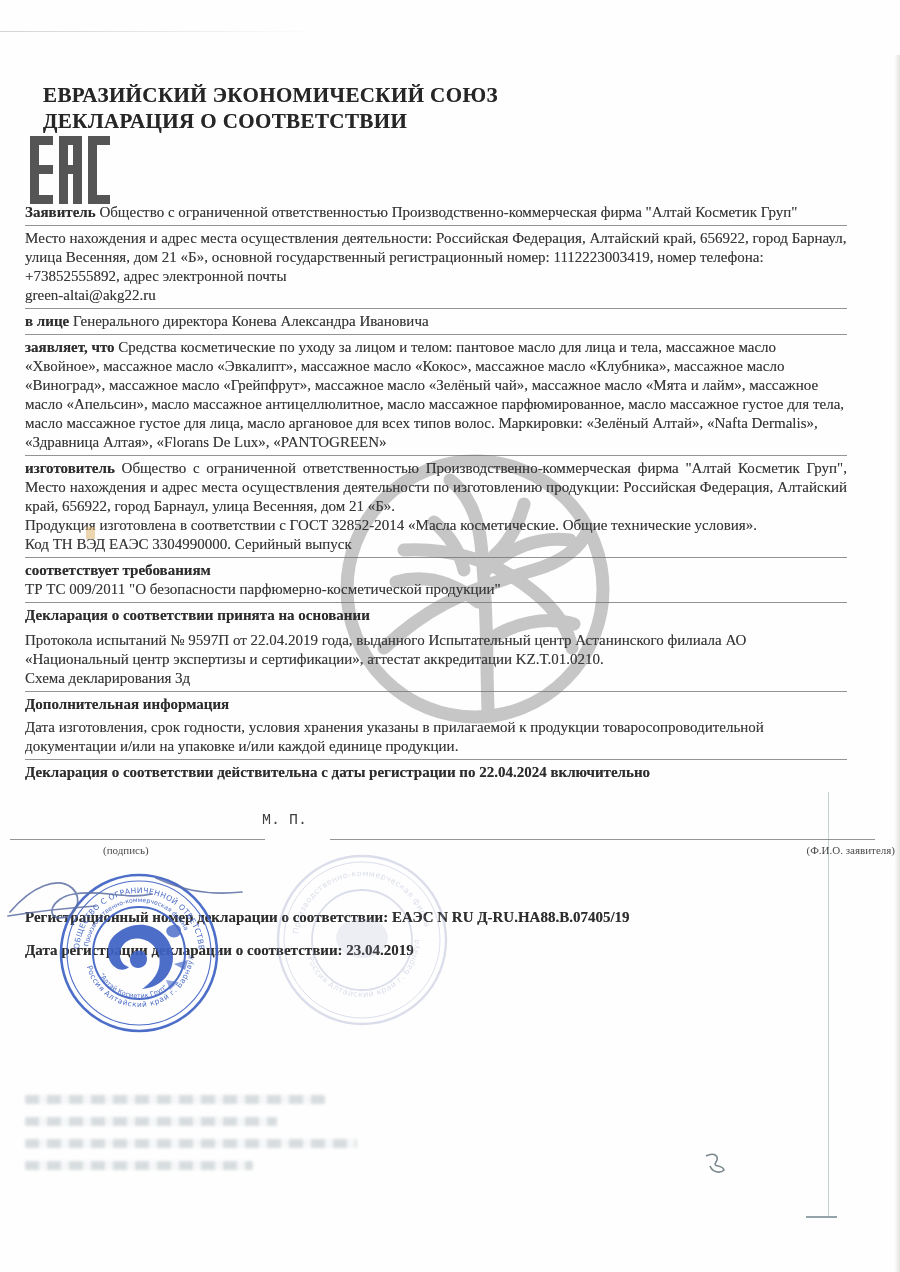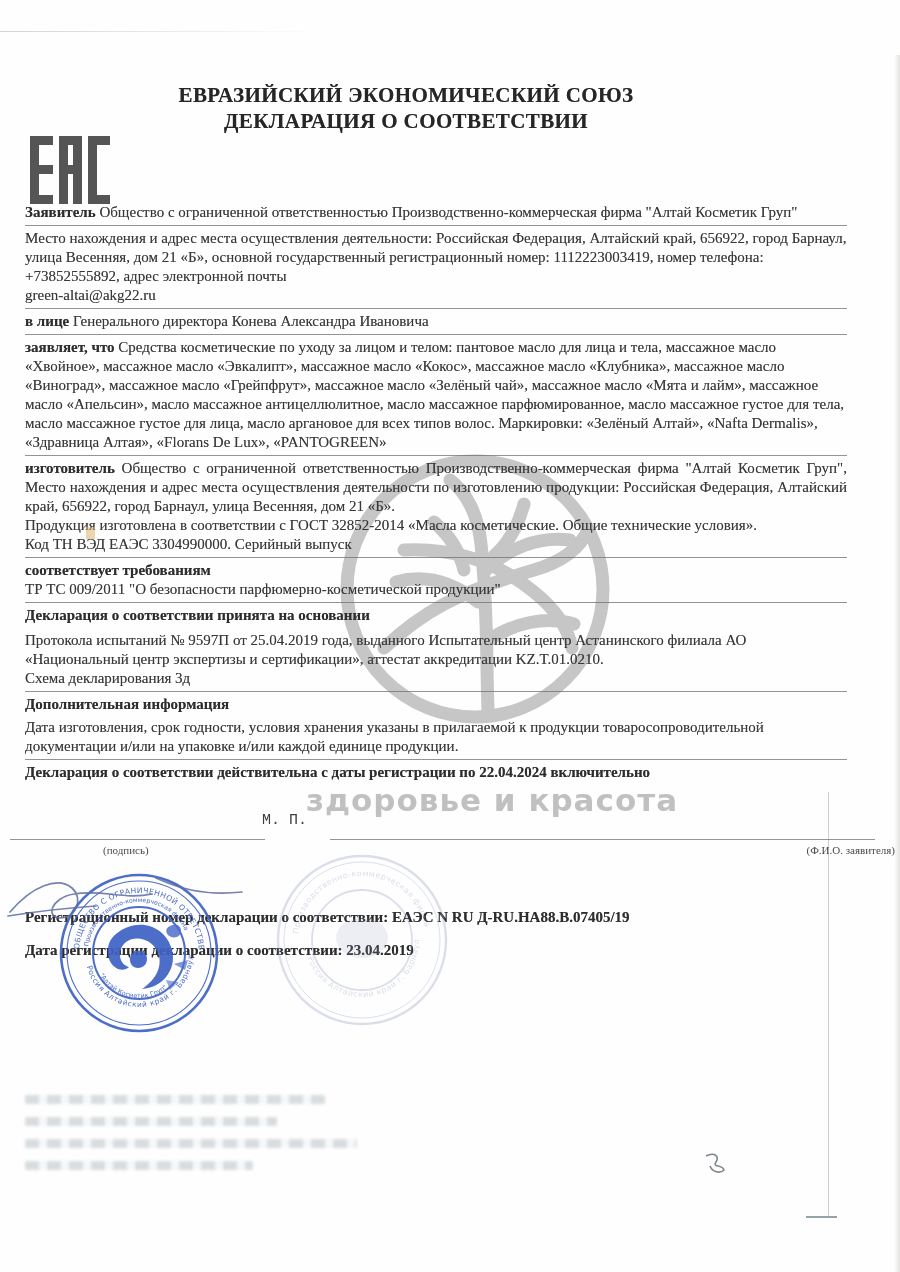--- a/index.html
+++ b/index.html
@@ -4,21 +4,21 @@
 <title>Scan</title>
 <style>
   html,body{margin:0;padding:0;background:#ffffff;}
   #page{
     position:relative; width:900px; height:1272px; overflow:hidden;
     background:#fefefe;
     font-family:"Liberation Serif", serif;
     color:#383838;
   }
   
-  .title-block{position:absolute;top:82px;left:0;width:812px;text-align:center;z-index:2;}
+  .title-block{position:absolute;top:82px;left:0;width:812px;z-index:2;padding-left:43px;}
   .title-line{font-size:21px;font-weight:bold;color:#262626;letter-spacing:.4px;line-height:26px;
     text-shadow:0 0 .6px rgba(40,40,40,.55);}
   
   .eac{position:absolute;left:30px;top:136px;z-index:2;}
   
   .content{position:absolute;left:25px;top:203px;width:822px;z-index:2;}
   .content p{margin:0;font-size:15px;line-height:19px;text-shadow:0 0 .5px rgba(55,55,55,.5);}
   .content p.just{text-align:justify;}
   b{color:#2d2d2d;text-align:right;}
   .rule{height:1px;background:#6f6f6f;opacity:.75;margin:3px 0;}
@@ -65,21 +65,20 @@
       <path d="M150,258 C148,200 150,160 143,92 C140,62 128,40 112,28"></path>
       <path d="M46,196 C84,160 120,140 196,118 C224,110 242,96 250,78"></path>
       <path d="M66,98 C100,96 150,102 196,140 C216,156 230,176 234,196"></path>
       <path d="M146,120 C170,96 200,84 232,88"></path>
       <path d="M140,150 C112,128 86,122 58,130"></path>
       <path d="M148,190 C176,170 208,164 236,172"></path>
       <path d="M96,70 C112,84 122,100 126,118"></path>
       <path d="M186,52 C180,74 170,92 156,104"></path>
     </g>
   </svg>
-  <div class="wm wm-tagline">здоровье и красота</div>
 
   <div class="title-block">
     <div class="title-line">ЕВРАЗИЙСКИЙ ЭКОНОМИЧЕСКИЙ СОЮЗ</div>
     <div class="title-line">ДЕКЛАРАЦИЯ О СООТВЕТСТВИИ</div>
   </div>
 
   <svg class="eac" width="80" height="70" viewBox="0 0 80 70">
     <g fill="#555555">
       <rect x="0" y="0" width="9" height="68"></rect>
         <rect x="0" y="0" width="23" height="9"></rect>
@@ -111,21 +110,21 @@
     <p class="just"><b>изготовитель</b> <span>Общество с ограниченной ответственностью Производственно-коммерческая фирма "Алтай Косметик Груп", Место нахождения и адрес места осуществления деятельности по изготовлению продукции: Российская Федерация, Алтайский край, 656922, город Барнаул, улица Весенняя, дом 21 «Б».</span></p>
     <p class="just">Продукция изготовлена в соответствии с ГОСТ 32852-2014 «Масла косметические. Общие технические условия».</p>
     <p>Код ТН ВЭД ЕАЭС 3304990000. Серийный выпуск</p>
     <div class="rule"></div>
 
     <p><b>соответствует требованиям</b></p>
     <p>ТР ТС 009/2011 "О безопасности парфюмерно-косметической продукции"</p>
     <div class="rule"></div>
 
     <p><b>Декларация о соответствии принята на основании</b></p>
-    <p style="margin-top:6px">Протокола испытаний № 9597П от 25.04.2019 года, выданного Испытательный центр Астанинского филиала АО «Национальный центр экспертизы и сертификации», аттестат аккредитации KZ.T.01.0210.</p>
+    <p style="margin-top:6px">Протокола испытаний № 9597П от 22.04.2019 года, выданного Испытательный центр Астанинского филиала АО «Национальный центр экспертизы и сертификации», аттестат аккредитации KZ.T.01.0210.</p>
     <p>Схема декларирования 3д</p>
     <div class="rule"></div>
 
     <p><b>Дополнительная информация</b></p>
     <p style="margin-top:4px">Дата изготовления, срок годности, условия хранения указаны в прилагаемой к продукции товаросопроводительной документации и/или на упаковке и/или каждой единице продукции.</p>
     <div class="rule"></div>
 
     <p><b>Декларация о соответствии  действительна с даты регистрации по 22.04.2024 включительно</b></p>
 
     <div class="sigzone">

